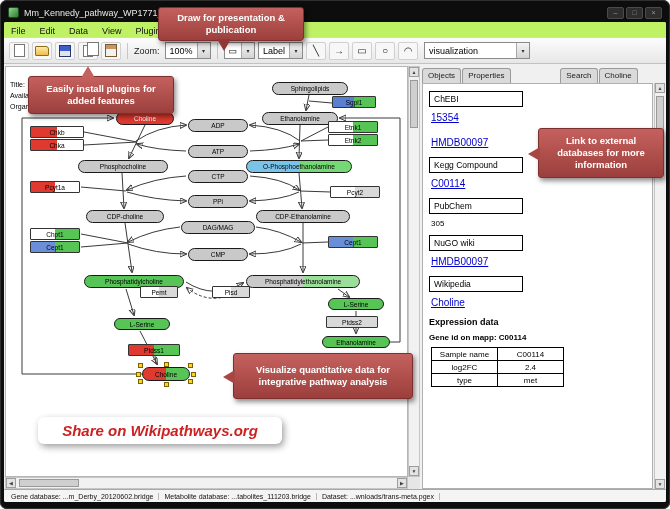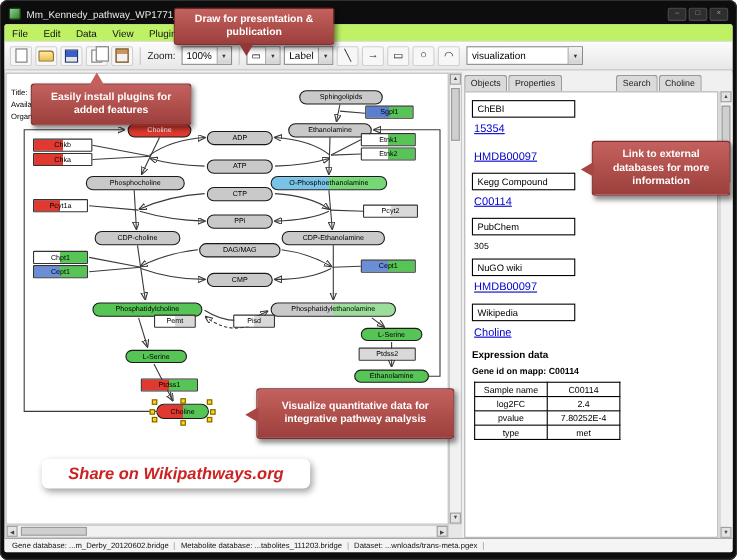--- a/index.html
+++ b/index.html
@@ -315,24 +315,20 @@
           <tbody>
               <tr>
                 <td>Sample name</td>
                 <td>C00114</td>
               </tr>
               <tr>
                 <td>log2FC</td>
                 <td>2.4</td>
               </tr>
               <tr>
-                <td>pvalue</td>
-                <td>7.80252E-4</td>
-              </tr>
-              <tr>
                 <td>type</td>
                 <td>met</td>
               </tr>
             </tbody>
         </table>
       </div>
       <div class="bp-scrollbar">
         <span class="sb-btn" style="top:0;left:0;">▲</span>
         <span class="sb-thumb" style="left:1px;top:13px;width:8px;height:70px;"></span>
         <span class="sb-btn" style="bottom:0;left:0;">▼</span>

